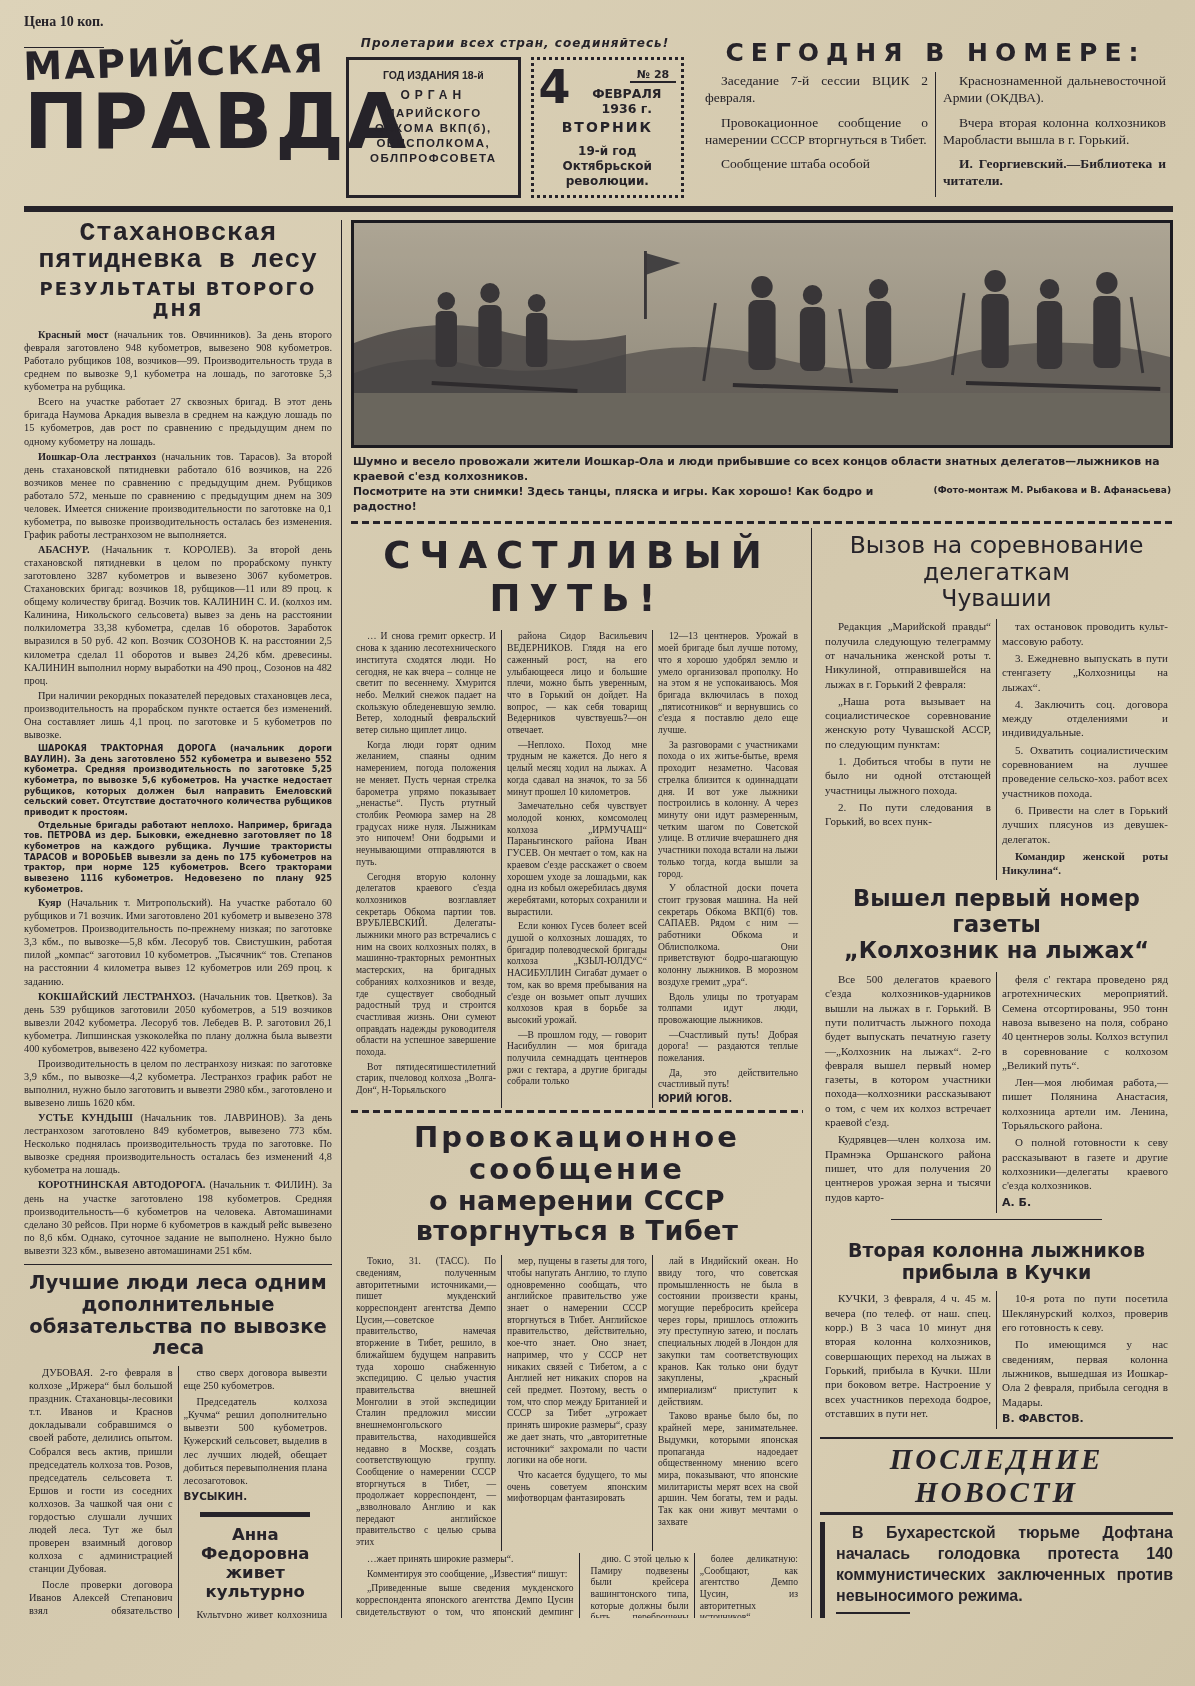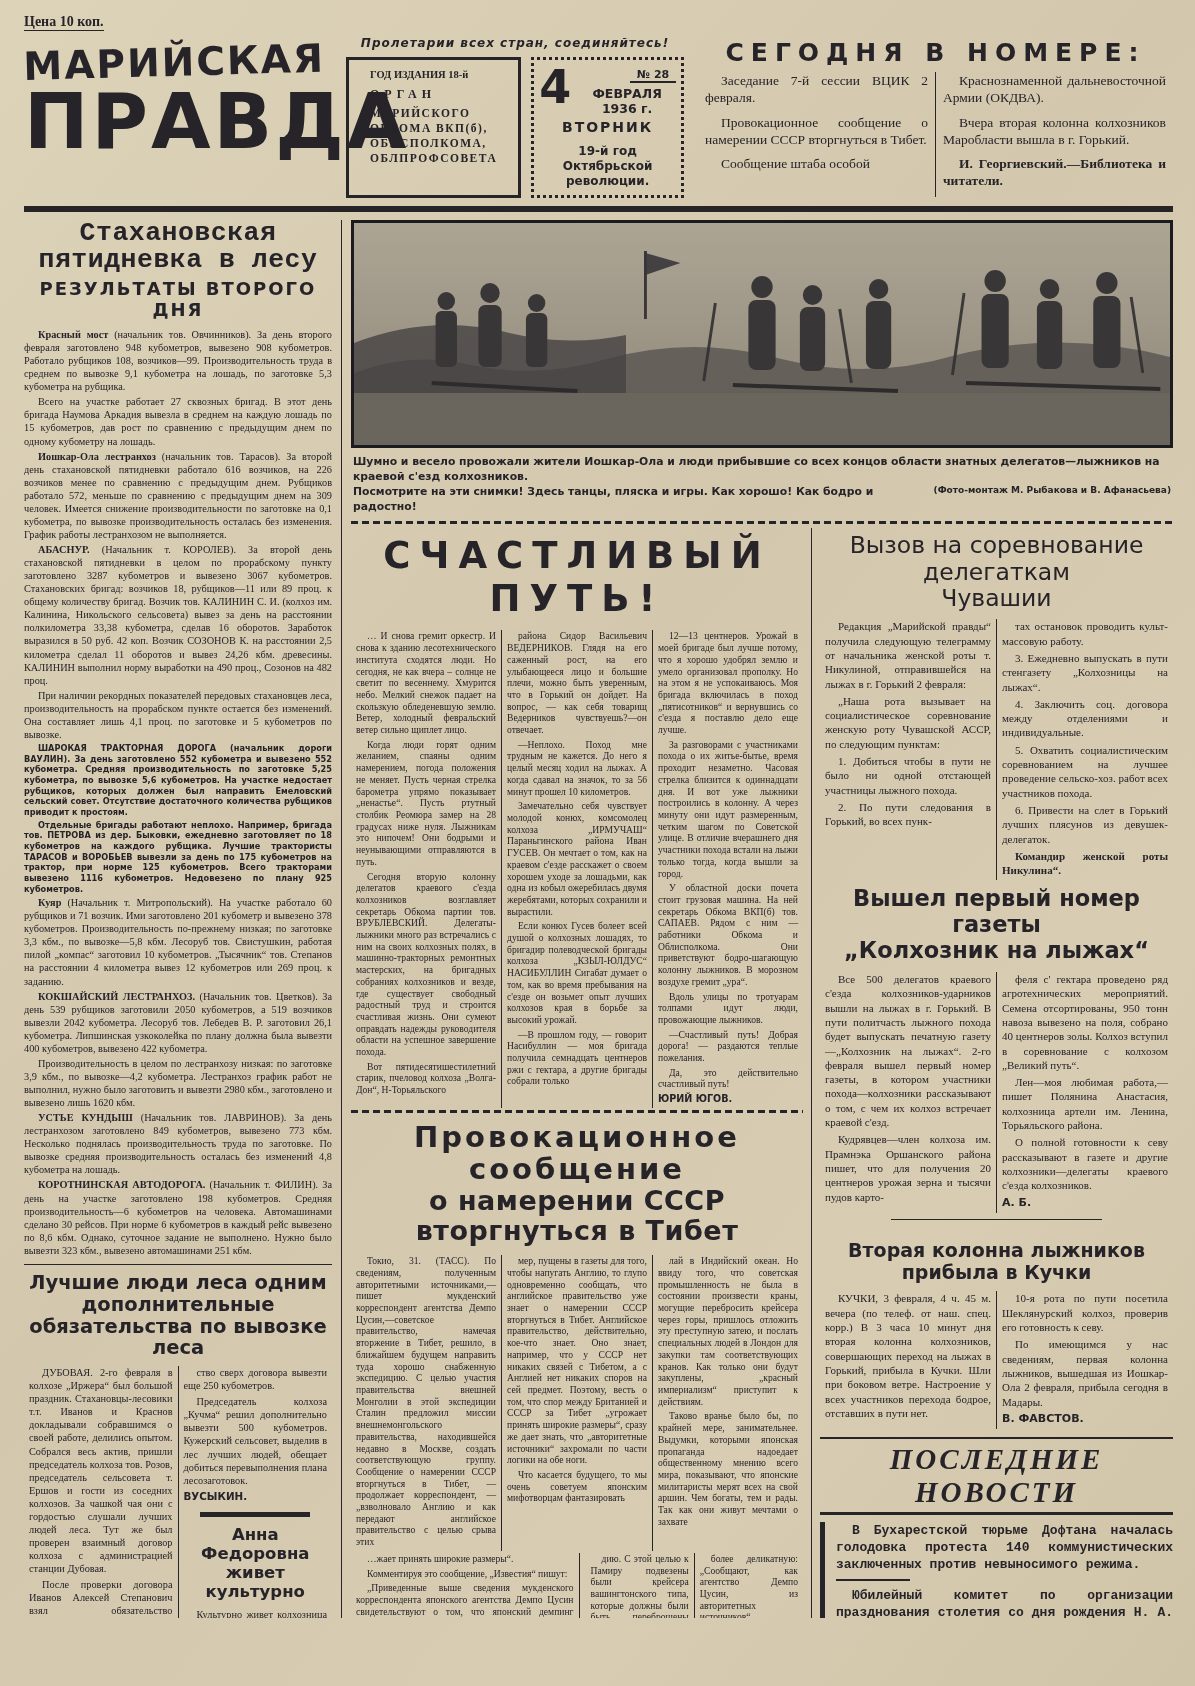--- a/index.html
+++ b/index.html
@@ -2,33 +2,33 @@
 <html><head>
 <meta charset="utf-8">
 <style>
   html,body{margin:0;padding:0;background:#9e9379;}
   .page{position:relative;width:1195px;height:1686px;margin:0 auto;box-sizing:border-box;
     padding:12px 22px 0 24px;overflow:hidden;color:#262329;
     background:linear-gradient(130deg,#ddd3b9 0%,#d3c8ad 45%,#d8cdb2 75%,#cfc4a8 100%);
     font-family:"Liberation Serif",serif;}
   
   .topline{height:24px;}
-  .price{font-weight:bold;font-size:14px;border-bottom:1.5px solid #262329;padding-bottom:1px;}
+  .price{font-weight:bold;font-size:14px;border-bottom:1.5px solid #262329;padding-bottom:18px;}
   .masthead-row{display:flex;align-items:flex-start;}
   .masthead{width:322px;padding-top:12px;}
   .m1{font-family:"DejaVu Sans",sans-serif;font-weight:bold;font-size:39px;line-height:.95;
       letter-spacing:2px;transform:rotate(-1.6deg);transform-origin:left bottom;}
   .m2{font-family:"DejaVu Sans",sans-serif;font-weight:bold;font-size:77px;line-height:.9;
       letter-spacing:3px;margin-top:2px;}
   .center-head{width:338px;}
   .motto{font-family:"DejaVu Sans",sans-serif;font-style:italic;font-weight:bold;font-size:12px;
       text-align:center;letter-spacing:1px;}
   .boxes{display:flex;gap:10px;margin-top:7px;}
-  .organ-box{border:3px solid #262329;width:152px;padding:9px 21px;
-      font-family:Liberation Serif, serif;font-weight:bold;}
+  .organ-box{border:3px solid #262329;width:152px;padding:9px 21px;text-align:center;
+      font-family:Liberation Sans, sans-serif;font-weight:bold;}
   .ob-year{font-size:10.5px;margin-bottom:7px;}
   .ob-organ{font-size:12px;letter-spacing:5px;margin-bottom:4px;}
   .ob-l{font-size:11.5px;letter-spacing:1.5px;line-height:1.3;}
   .date-box{border:3px dotted #262329;width:166px;padding:8px 5px 6px;text-align:center;
       font-family:"DejaVu Sans",sans-serif;font-weight:bold;}
   .db-top{display:flex;justify-content:center;align-items:flex-start;gap:7px;}
   .db-day{font-size:46px;line-height:.85;}
   .db-num{display:block;font-size:11px;border-bottom:2px solid #262329;margin-left:auto;width:46px;}
   .db-my{display:block;font-size:12.5px;margin-top:3px;}
   .db-weekday{font-size:14px;letter-spacing:2px;margin-top:3px;}
@@ -97,21 +97,21 @@
   .fi-title{font-family:"DejaVu Sans",sans-serif;font-weight:bold;font-size:22.5px;line-height:1.15;
       text-align:center;margin:6px 0 8px;}
   .ku-title{font-family:"DejaVu Sans",sans-serif;font-weight:bold;font-size:19px;line-height:1.15;
       text-align:center;margin:20px 0 8px;}
   .sep-thin{border:0;border-top:1px solid #262329;margin:6px auto;width:60%;}
   .news-head{border-top:2px solid #262329;margin-top:8px;padding-top:4px;}
   .latest-title{font-family:"Liberation Serif",serif;font-style:italic;font-weight:bold;font-size:29px;
       letter-spacing:3px;text-align:center;border-bottom:3px solid #262329;padding-bottom:3px;}
   .news{border-left:5px solid #262329;padding-left:11px;margin-top:7px;}
   .news p{margin:0 0 5px;text-align:justify;text-indent:16px;}
-  .n-b{font-family:Liberation Mono, monospace;font-weight:bold;font-size:13px;line-height:1.32;}
+  .n-b{font-family:Liberation Sans, sans-serif;font-weight:bold;font-size:16px;line-height:1.32;}
   .n-sep{width:74px;border-top:2px solid #262329;margin:5px 0 6px;}
 </style>
 </head>
 <body>
 
 <div class="page">
 
   <div class="topline">
     <span class="price">Цена 10 коп.</span>
   </div>

